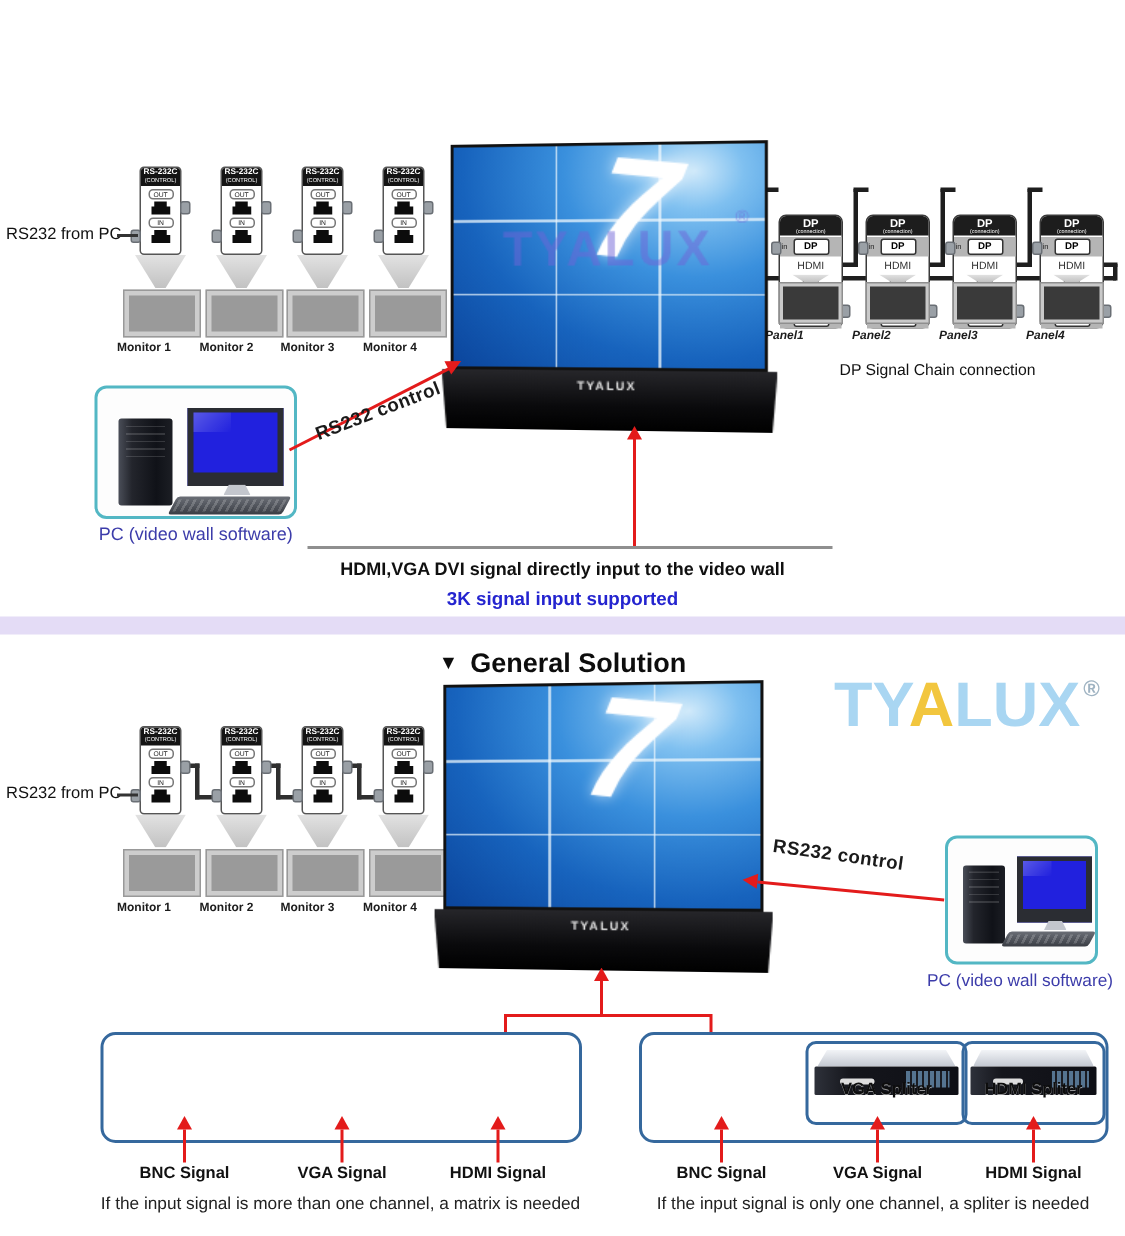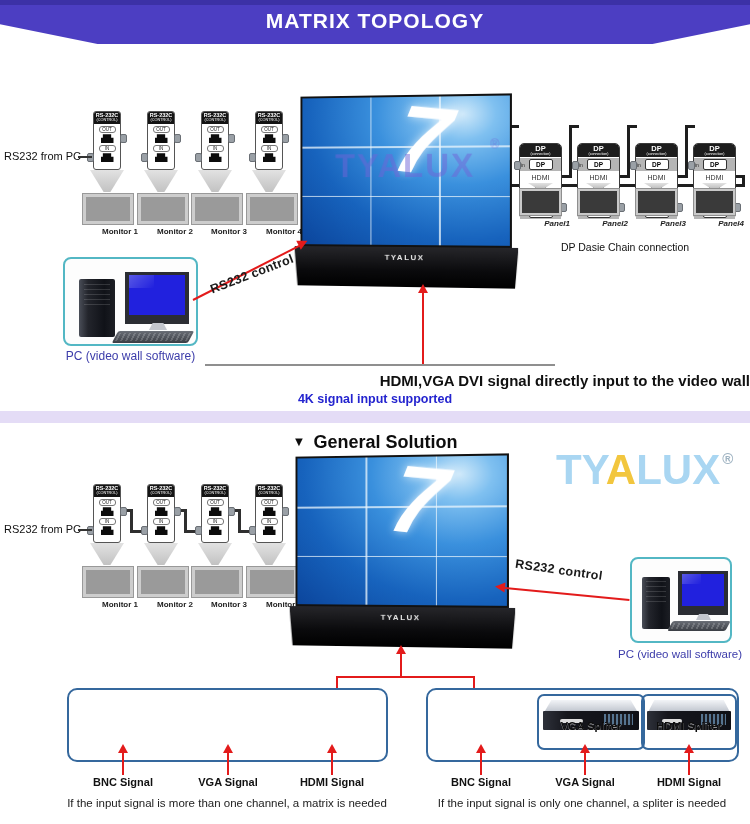--- a/index.html
+++ b/index.html
@@ -28,21 +28,21 @@
 
   .funnel{position:absolute;width:34px;height:22px;background:linear-gradient(#e2e2e2,#c2c2c2);
     clip-path:polygon(0 0,100% 0,60% 100%,40% 100%);}
   .funnel-sm{width:25px;height:5px;clip-path:polygon(0 0,100% 0,68% 100%,32% 100%);}
 
   .mon{position:absolute;width:52px;height:32px;background:#cdcdcd;border:1px solid #999;box-sizing:border-box;padding:3px;}
   .mon-scr{width:100%;height:100%;background:#9a9a9a;}
   .panel{position:absolute;width:43px;height:28px;background:#c9c9c9;border:1px solid #8f8f8f;box-sizing:border-box;padding:2px;}
   .panel-scr{width:100%;height:100%;background:#3a3a3a;}
 
-  .lbl{position:absolute;font-size:8px;font-weight:bold;color:#1c1c1c;text-align:right;width:60px;}
+  .lbl{position:absolute;font-size:8px;font-weight:bold;color:#1c1c1c;text-align:left;width:60px;}
   .plbl{font-style:italic;}
   .small-txt{position:absolute;font-size:11px;color:#111;}
   .dash{position:absolute;height:2px;background:#333;}
 
   
   .dpu{position:absolute;width:43px;height:76px;background:#fff;border:1px solid #3a3a3a;border-radius:5px;box-sizing:border-box;margin-top:36px;}
   .dpu-head{background:#1d1d1d;color:#fff;text-align:center;border-radius:4px 4px 0 0;padding:1px 0;line-height:1;}
   .dpu-t{font-size:7.5px;font-weight:bold;} .dpu-s{font-size:3.6px;}
   .dpu-row{position:relative;height:13px;background:#b5b5b5;margin-top:1px;display:flex;align-items:center;justify-content:center;}
   .dpu-port{background:#fff;border:1px solid #333;border-radius:2px;font-size:6.5px;font-weight:bold;width:22px;text-align:center;line-height:9px;height:9px;}
@@ -82,21 +82,21 @@
   
   .rline{position:absolute;height:2px;background:#e31b1b;transform-origin:left center;}
   .vline{position:absolute;width:2px;background:#e31b1b;}
   .hline{position:absolute;height:2px;background:#e31b1b;}
   .tri-up{position:absolute;width:0;height:0;border-left:5px solid transparent;border-right:5px solid transparent;border-bottom:9px solid #e31b1b;}
   .tri-right{position:absolute;width:0;height:0;border-top:5px solid transparent;border-bottom:5px solid transparent;border-left:10px solid #e31b1b;}
   .tri-left{position:absolute;width:0;height:0;border-top:5px solid transparent;border-bottom:5px solid transparent;border-right:10px solid #e31b1b;}
   .rtext{position:absolute;font-size:12.5px;font-weight:600;color:#1a1a1a;letter-spacing:.3px;}
 
   .gline{position:absolute;height:2px;background:#8f8f8f;}
-  .cap1{position:absolute;left:0;width:750px;text-align:right;font-size:15px;font-weight:bold;color:#101010;}
+  .cap1{position:absolute;left:0;width:750px;text-align:center;font-size:12px;font-weight:bold;color:#101010;}
   .cap2{position:absolute;left:0;width:750px;text-align:center;font-size:12.5px;font-weight:bold;color:#2424cf;}
   .divider{position:absolute;left:0;width:750px;height:12px;background:#e4dcf6;}
 
   
   .logo{position:absolute;font-size:42px;font-weight:bold;letter-spacing:0;}
   .logo .lb{color:#a9d6f2;} .logo .ly{color:#f2c63e;} .logo .lr{color:#9fb3c2;font-size:15px;vertical-align:20px;margin-left:2px;}
 
   
   .grpbox{position:absolute;border:2px solid #35689d;border-radius:10px;box-sizing:border-box;}
   .devbox{position:absolute;border:2px solid #35689d;border-radius:7px;box-sizing:border-box;}
@@ -111,23 +111,20 @@
   .devlbl{position:absolute;left:0;right:0;top:24px;text-align:center;font-size:11px;font-weight:bold;color:#0d0d0d;
     text-shadow:0 1px 0 rgba(255,255,255,.55);}
   .siglbl{position:absolute;width:80px;text-align:center;font-size:11px;font-weight:bold;color:#111;}
   .grpcap{position:absolute;text-align:center;font-size:11.5px;color:#222;}
 </style>
 </head>
 <body>
 
 <div id="canvas">
 
-  <div class="banner">
-    <span class="banner-title">MATRIX TOPOLOGY</span>
-  </div>
 
 
   <div class="ctrl" style="left:93px;top:111px">
     <div class="ctrl-head">
         <div class="ctrl-t">RS-232C</div>
         <div class="ctrl-s">(CONTROL)</div>
       </div>
     <div class="plabel">OUT</div>
     <div class="rj45"></div>
     <div class="plabel">IN</div>
@@ -309,21 +306,21 @@
   <div class="panel" style="left:635px;top:188px">
       <div class="panel-scr"></div>
     </div>
   <div class="panel" style="left:693px;top:188px">
       <div class="panel-scr"></div>
     </div>
   <div class="lbl plbl" style="left:510px;top:219px">Panel1</div>
   <div class="lbl plbl" style="left:568px;top:219px">Panel2</div>
   <div class="lbl plbl" style="left:626px;top:219px">Panel3</div>
   <div class="lbl plbl" style="left:684px;top:219px">Panel4</div>
-  <div class="small-txt" style="left:520px;top:241px;width:210px;text-align:center;font-size:10.5px">DP Dasie Chain connection</div>
+  <div class="small-txt" style="left:520px;top:241px;width:210px;text-align:center;font-size:10.5px">DP Signal Chain connection</div>
 
   <div class="wall" style="left:298px;top:95px;width:213px">
     <div class="wall-screen">
       <div class="gl glv" style="left:33.3%"></div>
       <div class="gl glv" style="left:66.6%"></div>
       <div class="gl glh" style="top:33.3%"></div>
       <div class="gl glh" style="top:66.6%"></div>
       <span class="seven">7</span>
       <span class="wm">TYALUX</span>
       <span class="wmr">®</span>
@@ -340,21 +337,21 @@
   <div class="pclabel" style="left:48px;top:349px;width:165px">PC (video wall software)</div>
 
   <div class="rline" style="left:193px;top:299px;width:122px;transform:rotate(-27deg)"></div>
   <div class="tri-right" style="left:298px;top:238px;transform:rotate(-27deg)"></div>
   <div class="rtext" style="left:208px;top:267px;transform:rotate(-21deg)">RS232 control</div>
 
   <div class="gline" style="left:205px;top:364px;width:350px"></div>
   <div class="vline" style="left:422px;top:292px;height:72px"></div>
   <div class="tri-up" style="left:418px;top:284px"></div>
   <div class="cap1" style="top:372px">HDMI,VGA DVI signal directly input to the video wall</div>
-  <div class="cap2" style="top:392px">4K signal input supported</div>
+  <div class="cap2" style="top:392px">3K signal input supported</div>
 
   <div class="divider" style="top:411px"></div>
 
   <div class="heading" style="top:432px">
     <span class="mk">▼</span><span>General Solution</span>
   </div>
   <div class="logo" style="left:556px;top:446px">
     <span class="lb">TY</span><span class="ly">A</span><span class="lb">LUX</span><span class="lr">®</span>
   </div>
 

